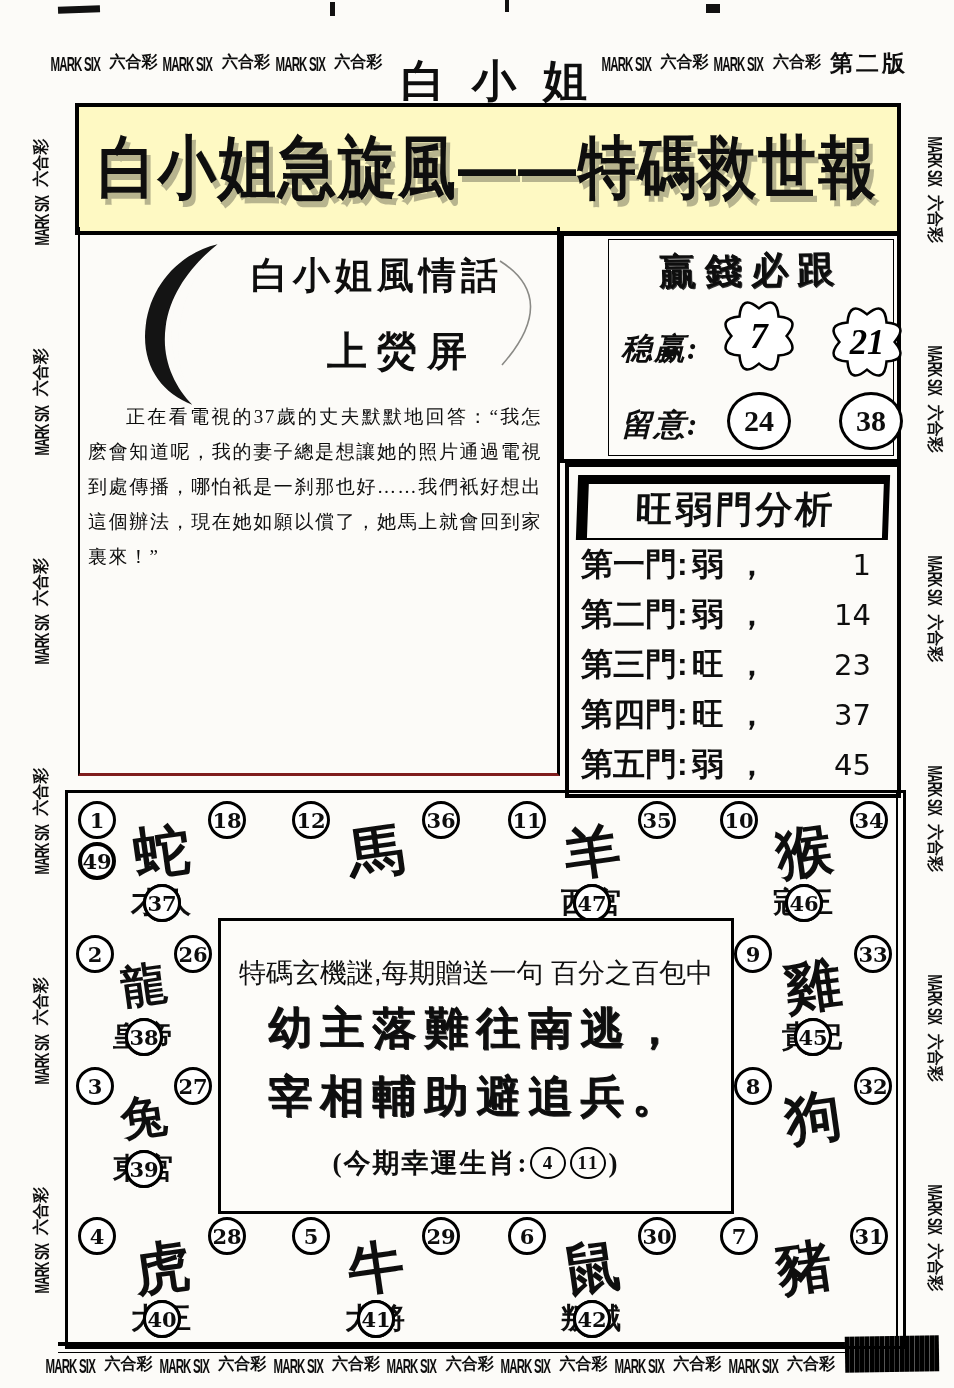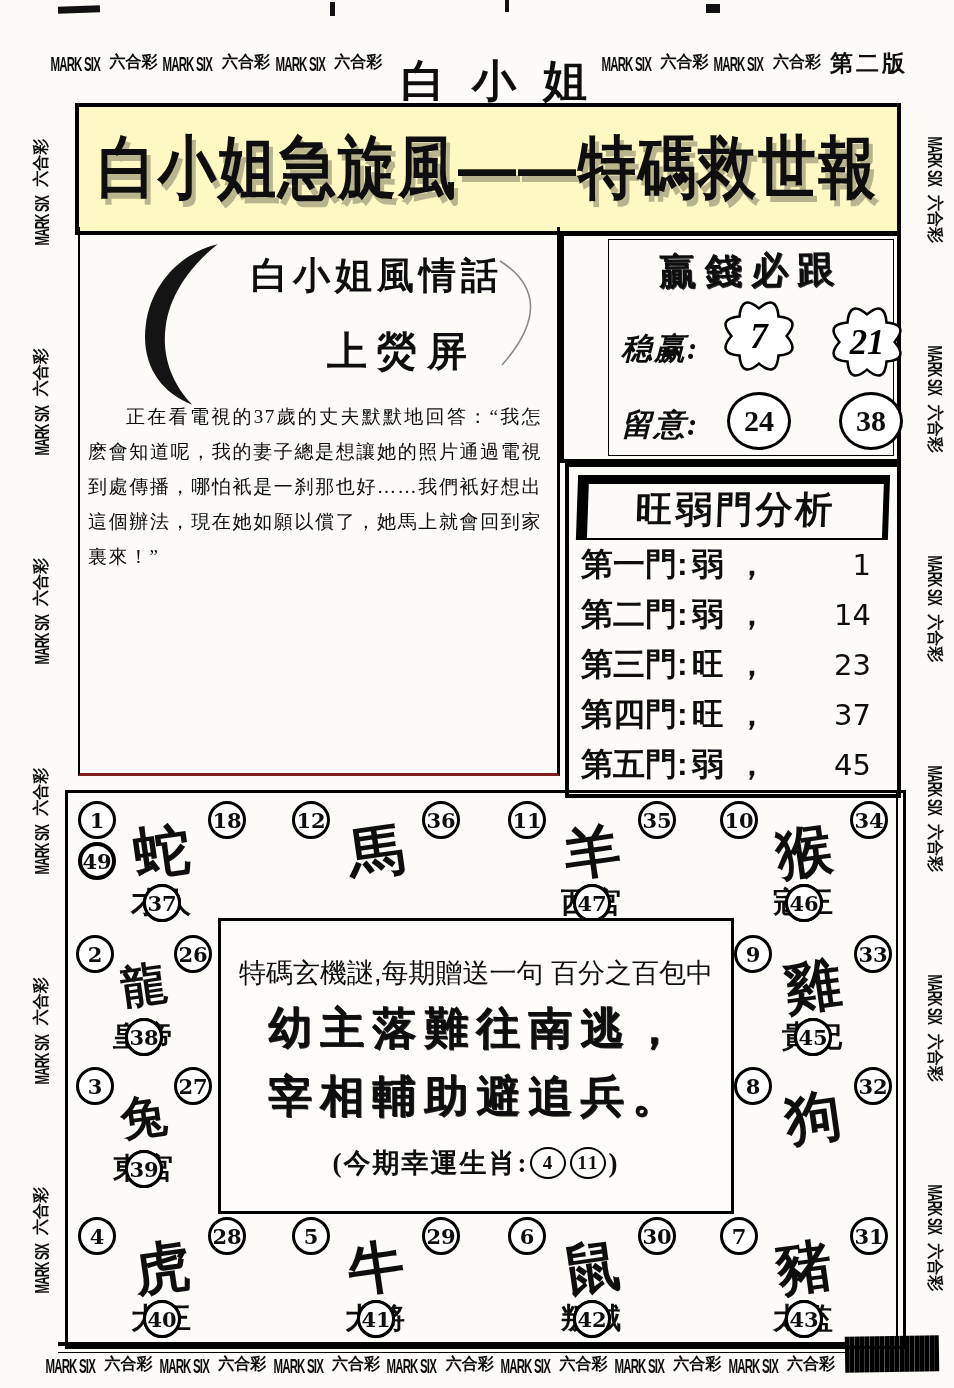--- a/index.html
+++ b/index.html
@@ -402,21 +402,16 @@
         <div class="z-bottom">
           <span class="z-num">18</span>
           <span class="z-label">叛賊</span>
           <span class="z-num">42</span>
         </div>
       </div>
       <div class="z-cell" style="left: 650px; top: 424px; width: 172px;">
         <span class="z-num z-tl">7</span>
         <span class="z-num z-tr">31</span>
         <span class="z-art">豬</span>
-        <div class="z-bottom">
-          <span class="z-num">19</span>
-          <span class="z-label">太監</span>
-          <span class="z-num">43</span>
-        </div>
       </div>
     </section>
 
 </div>
 
 </body></html>

